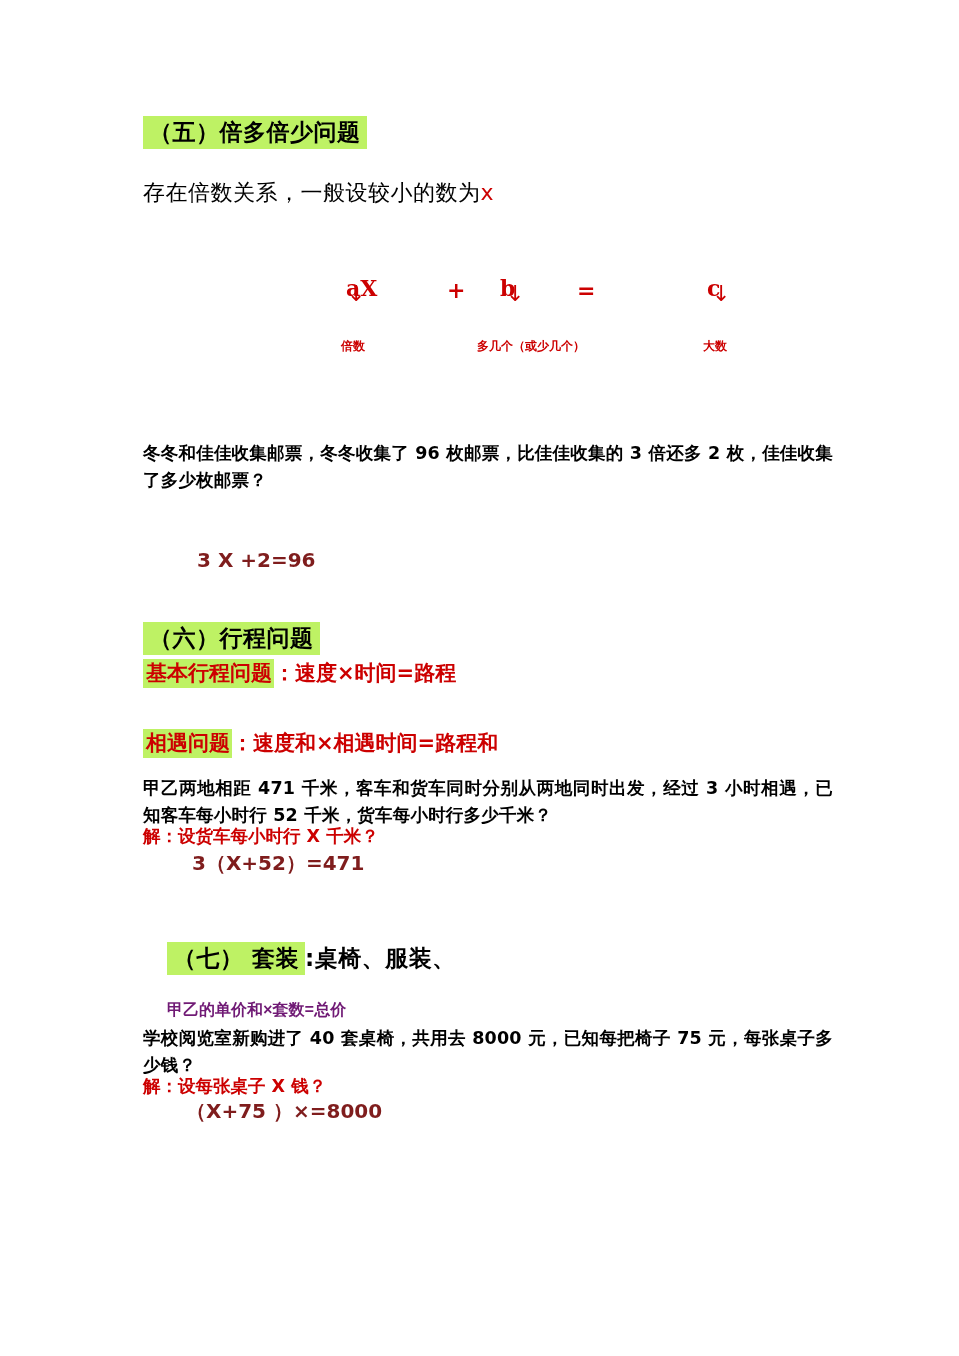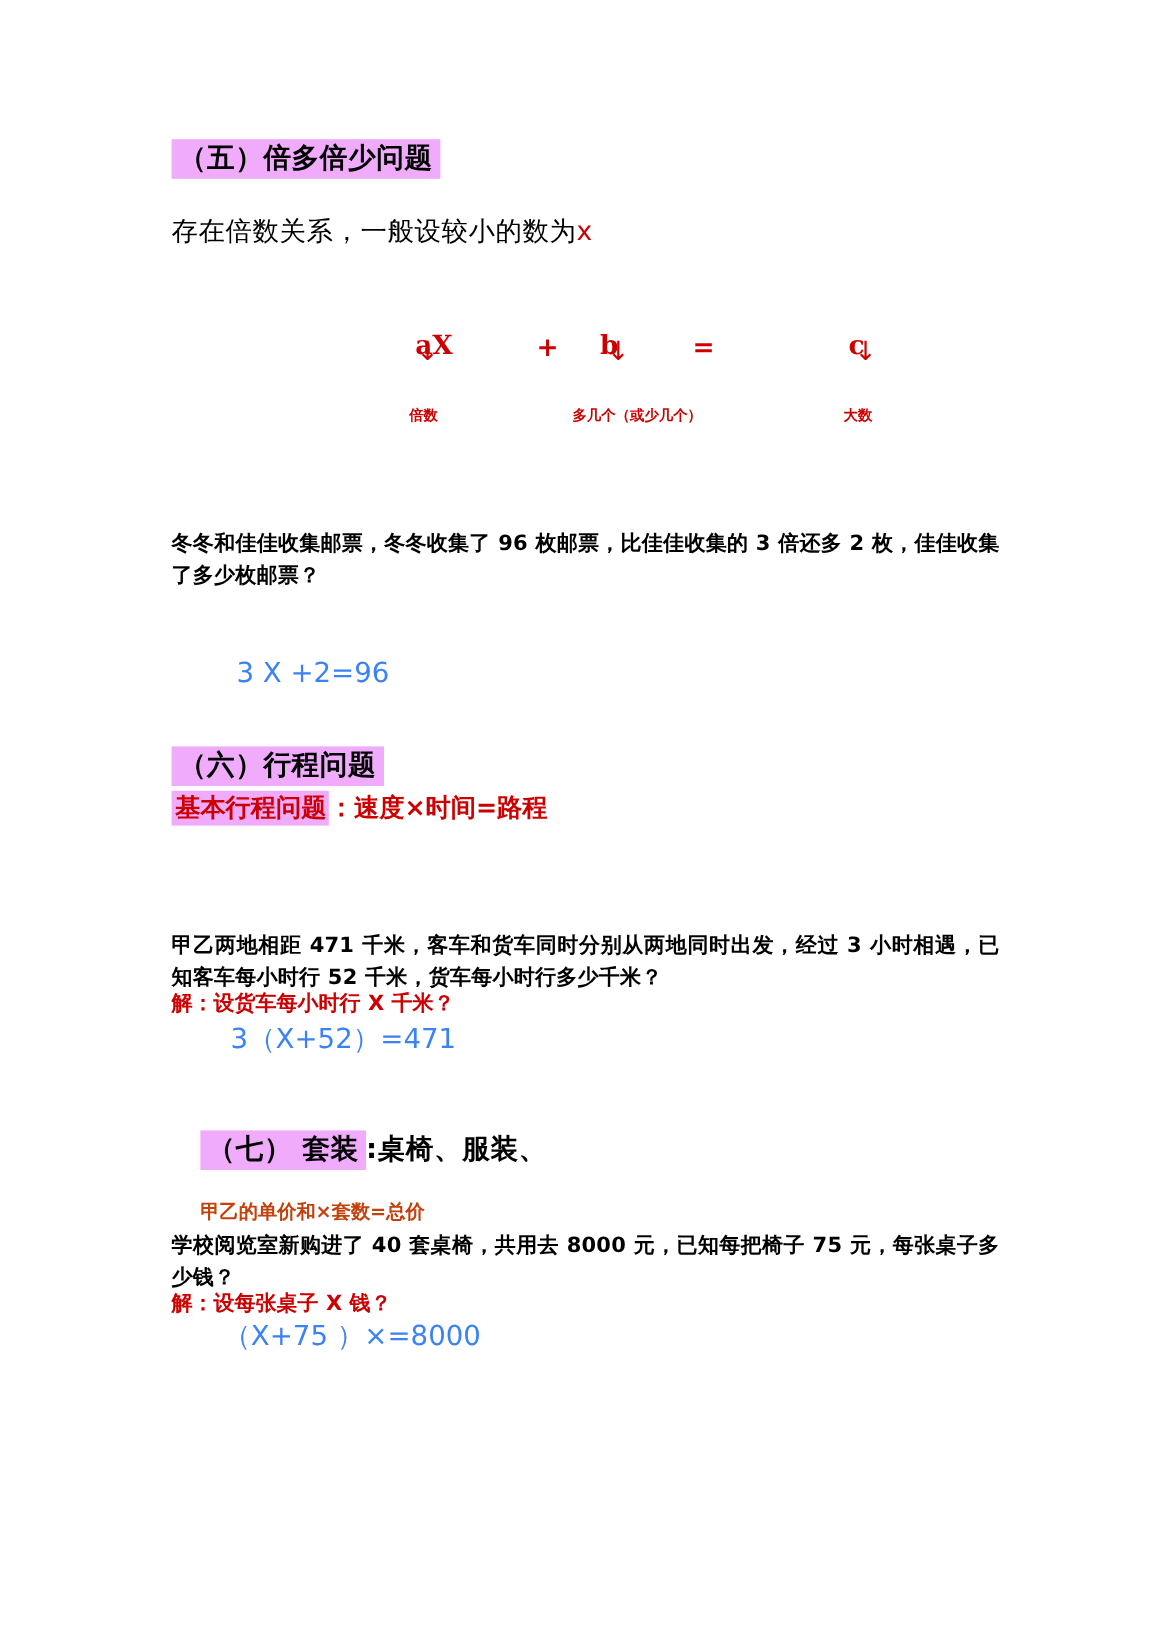--- a/index.html
+++ b/index.html
@@ -20,21 +20,21 @@
     position: absolute;
     inset: 0;
     padding: 0;
   }
 
   
   .abs { position: absolute; white-space: nowrap; }
   .red  { color: #cc0000; }
   .black { color: #000000; }
   .hl {
-    background-color: #f0abfc;
+    background-color: #bef264;
     box-decoration-break: clone;
     -webkit-box-decoration-break: clone;
   }
 
   
   .sec-heading {
     font-size: 23px;
     font-weight: bold;
     letter-spacing: 0.5px;
     line-height: 1.25;
@@ -85,43 +85,44 @@
 
   .solution {
     position: absolute;
     font-size: 17.5px;
     font-weight: bold;
     color: #cc0000;
     white-space: nowrap;
   }
   .equation {
     position: absolute;
-    font-size: 23px;
-    font-weight: normal;
-    color: #3b82f6;
+    font-size: 20px;
+    font-weight: bold;
+    color: #7f1d1d;
     white-space: nowrap;
     font-family: "DejaVu Sans", "Liberation Sans", sans-serif;
   }
 
   
   .rule-line {
     position: absolute;
     font-size: 21px;
     font-weight: bold;
     color: #cc0000;
     white-space: nowrap;
   }
   .rule-line .hl { padding: 2px 2px 3px 3px; }
 
   .tip-line {
     position: absolute;
     font-size: 16px;
     font-weight: bold;
-    color: #c2410c;
+    color: #701a75;
     white-space: nowrap;
+    font-family: Liberation Mono, monospace;
   }
 </style>
 </head>
 <body>
 
 <div class="page">
 
   <div class="abs sec-heading" style="left:143px; top:118px;">
     <span class="hl black">（五）倍多倍少问题</span>
   </div>
@@ -152,20 +153,23 @@
   <div class="equation" style="left:197px; top:548px;">3 X +2=96</div>
 
   <div class="abs sec-heading" style="left:143px; top:624px;">
     <span class="hl black">（六）行程问题</span>
   </div>
 
   <div class="rule-line" style="left:143px; top:659px;">
     <span class="hl">基本行程问题</span><span>：速度×时间=路程</span>
   </div>
 
+  <div class="rule-line" style="left:143px; top:729px;">
+    <span class="hl">相遇问题</span><span>：速度和×相遇时间=路程和</span>
+  </div>
 
   <div class="problem problem-wide" style="left:143px; top:775px;">甲乙两地相距 471 千米，客车和货车同时分别从两地同时出发，经过 3 小时相遇，已知客车每小时行 52 千米，货车每小时行多少千米？</div>
 
   <div class="solution" style="left:143px; top:824px;">解：设货车每小时行 X 千米？</div>
 
   <div class="equation" style="left:192px; top:850px;">3（X+52）=471</div>
 
   <div class="abs sec-heading" style="left:143px; top:944px;margin-left:24px;">
     <span class="hl black">（七）  套装</span><span class="black">:桌椅、服装、</span>
   </div>

